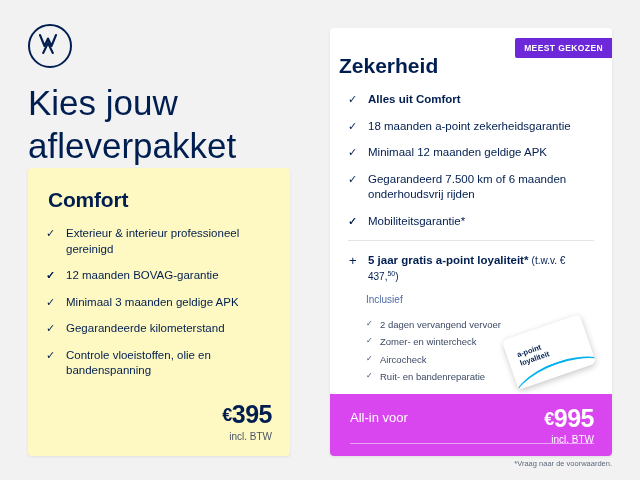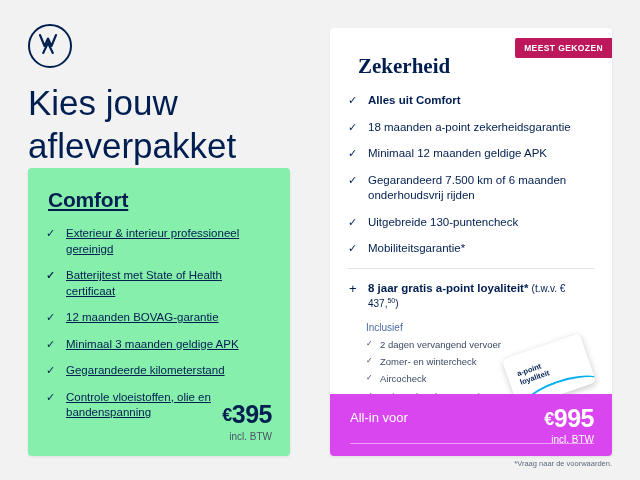--- a/index.html
+++ b/index.html
@@ -20,23 +20,22 @@
     position:absolute;left:28px;top:24px;width:40px;height:40px;
     border-radius:50%;border:2px solid #001e50;
   }
   .logo svg{display:block;}
   .headline{
     position:absolute;left:28px;top:82px;width:270px;
     font-size:35px;line-height:1.22;font-weight:400;color:#001e50;
   }
   .card-comfort{
     position:absolute;left:28px;top:168px;width:262px;height:288px;
-    background:#86efac;border-radius:4px;
+    background:#fef9c3;border-radius:4px;
     box-shadow:0 1px 3px rgba(0,0,0,0.08);
-    text-decoration:underline;
   }
   .card-comfort h2{
     margin:0;padding:20px 20px 0 20px;
     font-size:21px;font-weight:700;letter-spacing:-0.2px;color:#001e50;
   }
   .list{margin:0;padding:14px 18px 0 18px;list-style:none;}
   .list li{
     position:relative;padding-left:20px;margin-bottom:11px;
     font-size:11.5px;line-height:1.35;color:#001e50;
   }
@@ -53,26 +52,26 @@
   .btw{font-size:10px;color:#4a5568;margin-top:2px;}
 
   
   .right{
     position:absolute;left:330px;top:28px;width:282px;height:428px;
     background:#fff;border-radius:4px;overflow:hidden;
     box-shadow:0 1px 3px rgba(0,0,0,0.08);
   }
   .badge{
     position:absolute;right:0;top:10px;
-    background:#be185d;color:#fff;font-size:8.5px;font-weight:700;
+    background:#6d28d9;color:#fff;font-size:8.5px;font-weight:700;
     letter-spacing:0.4px;padding:5px 9px;border-radius:2px 0 0 2px;
   }
   .right h2{
-    margin:0;padding:26px 20px 0 28px;
-    font-size:21px;font-weight:700;color:#001e50;font-family:Liberation Serif, serif;
+    margin:0;padding:26px 20px 0 9px;
+    font-size:21px;font-weight:700;color:#001e50;
   }
   .list-z{margin:0;padding:14px 18px 0 18px;list-style:none;}
   .list-z li{
     position:relative;padding-left:20px;margin-bottom:11px;
     font-size:11.5px;line-height:1.35;color:#001e50;
   }
   .list-z li .tick{position:absolute;left:0;top:0;font-size:11px;}
   .bold{font-weight:700;}
   .divider{
     margin:6px 18px 0 18px;border-top:1px solid #e3e4e6;
@@ -80,21 +79,21 @@
   .loyal{
     position:relative;margin:12px 18px 0 18px;padding-left:20px;
     font-size:11.5px;line-height:1.35;
   }
   .loyal .plus{position:absolute;left:1px;top:-1px;font-size:13px;}
   .loyal .small{font-size:10px;font-weight:400;}
   .loyal .sup{font-size:7px;vertical-align:4px;}
   .incl-wrap{
     position:relative;margin:10px 18px 0 36px;
   }
-  .incl-title{font-size:10px;color:#4e6aa5;margin-bottom:6px;}
+  .incl-title{font-size:10px;color:#4e6aa5;margin-bottom:14px;}
   .incl{margin:0;padding:0;list-style:none;}
   .incl li{
     position:relative;padding-left:14px;margin-bottom:5px;
     font-size:9.5px;line-height:1.3;color:#3c4a64;
   }
   .incl li .tick{position:absolute;left:0;top:0;font-size:8px;}
 
   
   .loyaltycard{
     position:absolute;right:4px;bottom:6px;
@@ -152,21 +151,21 @@
       </svg>
     </div>
 
     <div class="headline">Kies jouw afleverpakket</div>
 
     <div class="card-comfort">
       <h2>Comfort</h2>
       <ul class="list">
         <li><span class="tick">✓</span><span>Exterieur &amp; interieur professioneel gereinigd</span></li>
         <li><span class="tick">✓</span></li>
-        <li><span class="tick">✓</span><span>Batterijtest met State of Health certificaat</span></li>
+        <li><span class="tick">✓</span></li>
         <li><span class="tick">✓</span><span>12 maanden BOVAG-garantie</span></li>
         <li><span class="tick">✓</span><span>Minimaal 3 maanden geldige APK</span></li>
         <li><span class="tick">✓</span><span>Gegarandeerde kilometerstand</span></li>
         <li><span class="tick">✓</span><span>Controle vloeistoffen, olie en bandenspanning</span></li>
       </ul>
       <div class="price-block">
         <div class="price"><span class="eur">€</span><span>395</span></div>
         <div class="btw">incl. BTW</div>
       </div>
     </div>
@@ -174,29 +173,29 @@
 
   <div class="right">
     <div class="badge">MEEST GEKOZEN</div>
     <h2>Zekerheid</h2>
 
     <ul class="list-z">
       <li><span class="tick">✓</span><span class="bold">Alles uit Comfort</span></li>
       <li><span class="tick">✓</span><span>18 maanden a-point zekerheidsgarantie</span></li>
       <li><span class="tick">✓</span><span>Minimaal 12 maanden geldige APK</span></li>
       <li><span class="tick">✓</span><span>Gegarandeerd 7.500 km of 6 maanden onderhoudsvrij rijden</span></li>
-      <li><span class="tick">✓</span><span>Uitgebreide 130-puntencheck</span></li>
+      <li><span class="tick">✓</span></li>
       <li><span class="tick">✓</span><span>Mobiliteitsgarantie*</span></li>
     </ul>
 
     <div class="divider"></div>
 
     <div class="loyal">
       <span class="plus">+</span>
-      <span class="bold">8 jaar gratis a-point loyaliteit*</span>
+      <span class="bold">5 jaar gratis a-point loyaliteit*</span>
       <span class="small">(t.w.v. € 437,</span><span class="sup">50</span><span class="small">)</span>
     </div>
 
     <div class="incl-wrap">
       <div class="incl-title">Inclusief</div>
       <ul class="incl">
         <li><span class="tick">✓</span><span>2 dagen vervangend vervoer</span></li>
         <li><span class="tick">✓</span><span>Zomer- en wintercheck</span></li>
         <li><span class="tick">✓</span><span>Aircocheck</span></li>
         <li><span class="tick">✓</span><span>Ruit- en bandenreparatie</span></li>

